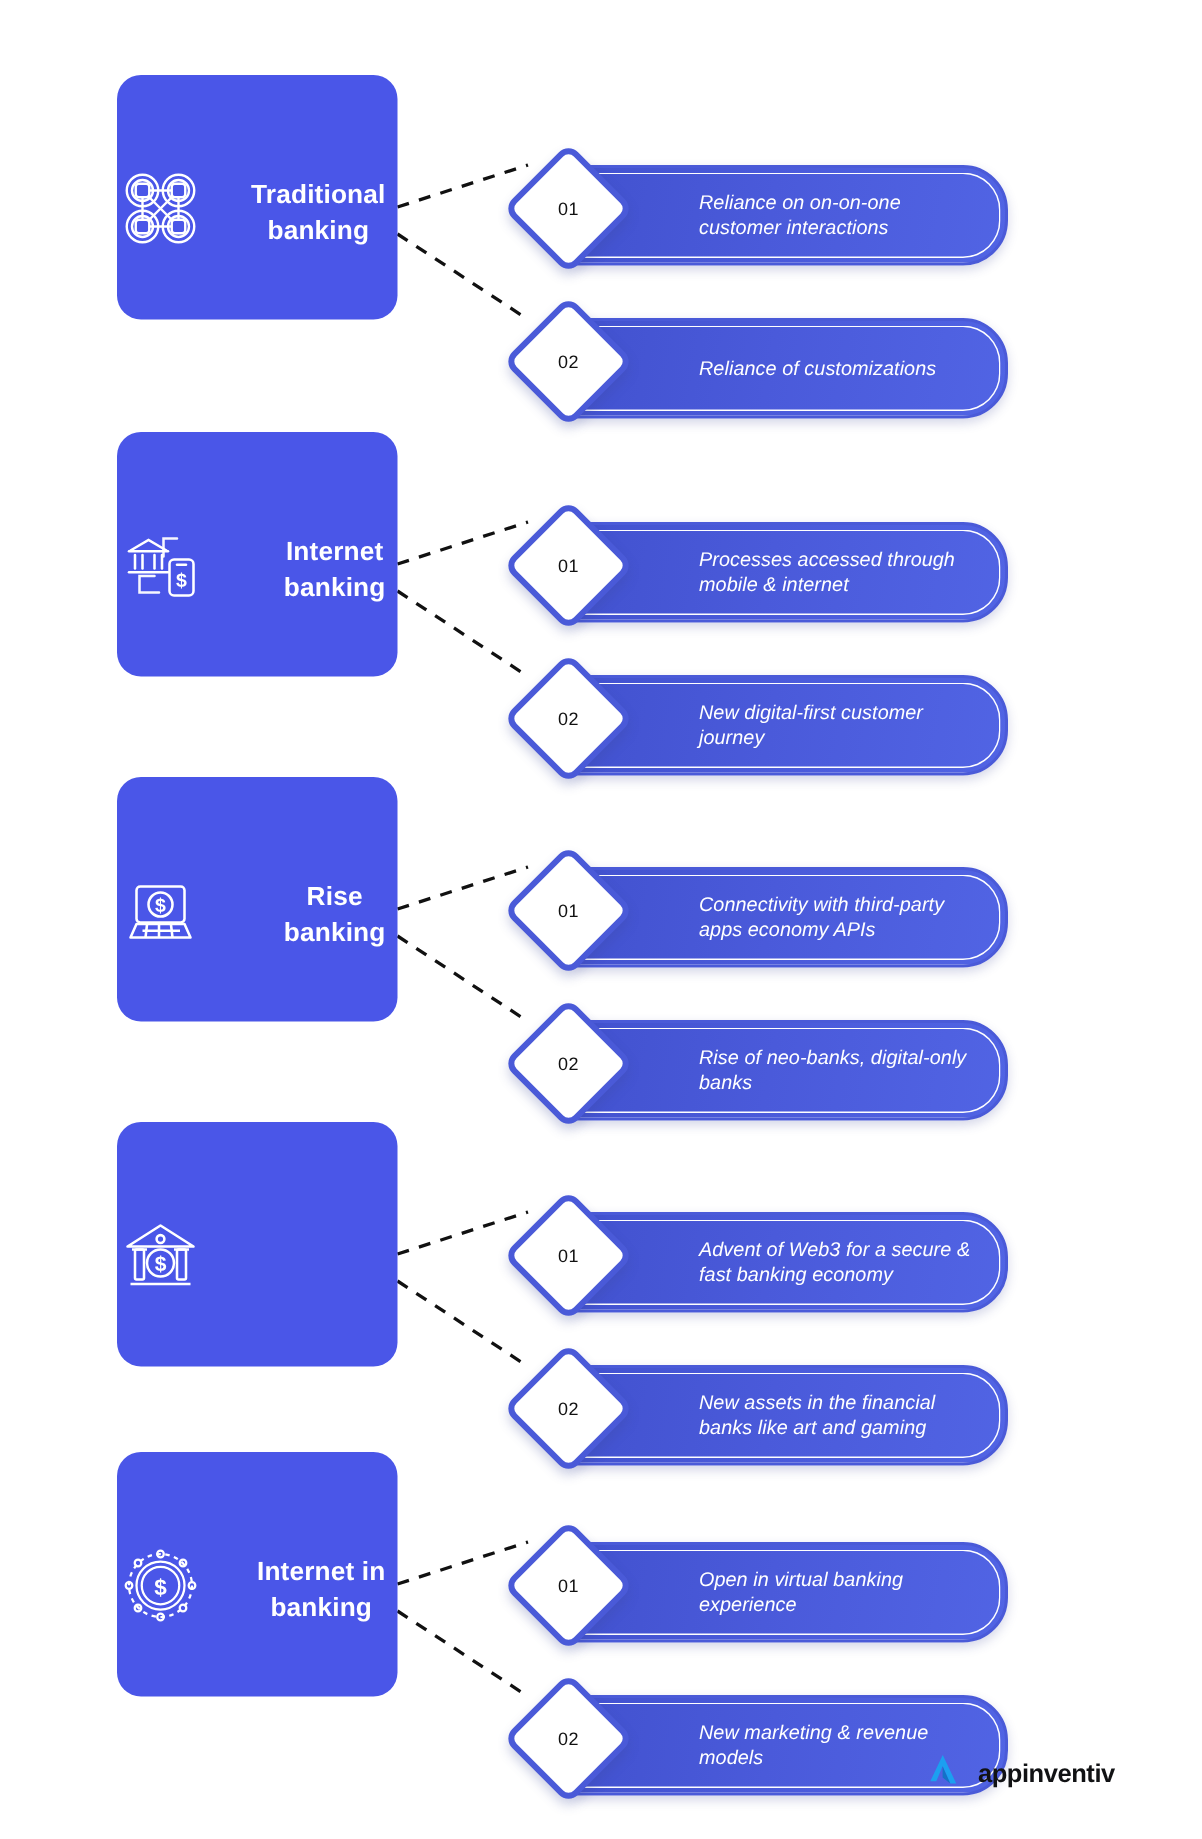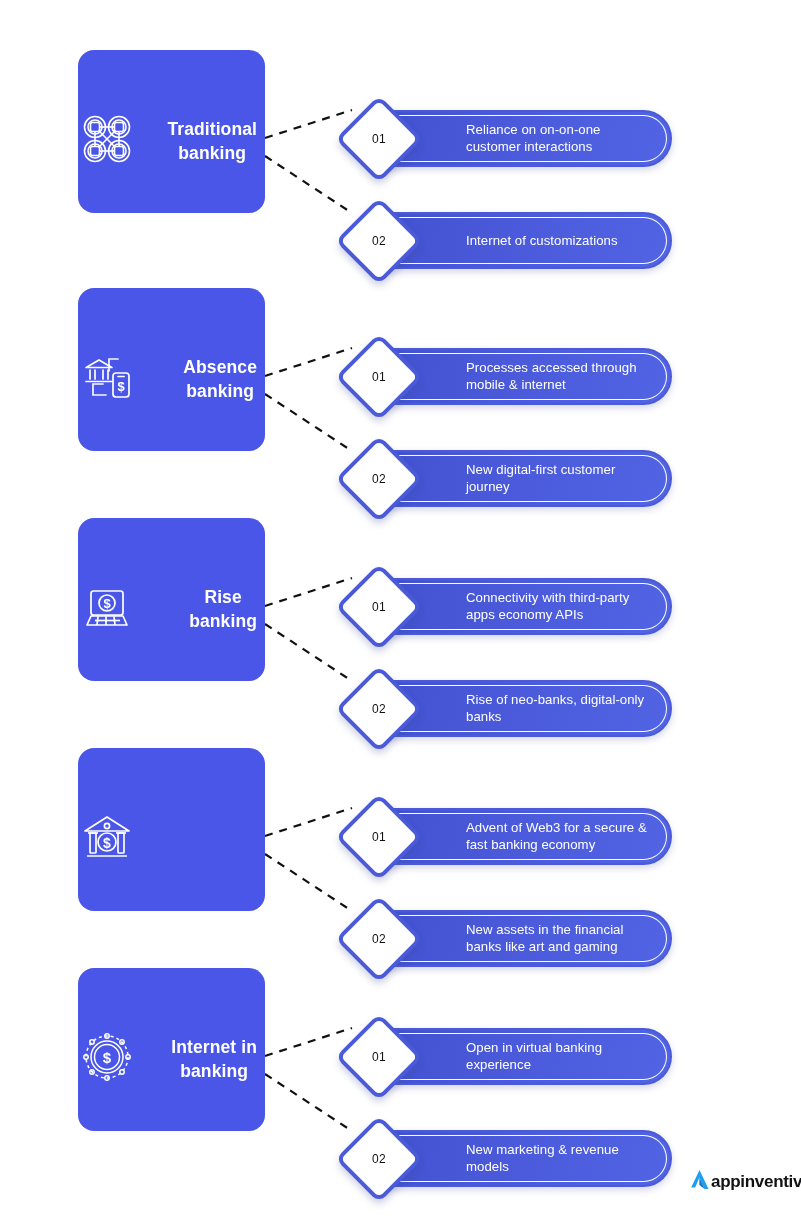--- a/index.html
+++ b/index.html
@@ -52,25 +52,26 @@
   .connectors { position: absolute; left: 0; top: 0; width: 801px; height: 180px; pointer-events: none; }
 
   
   .item { position: absolute; height: 62px; }
   .item-a { left: 348px; top: 58px; }
   .item-b { left: 348px; top: 160px; }
 
   .banner {
     position: absolute;
     left: 36px; top: 2px;
-    width: 288px; height: 57px;
+    width: 288px; height: 67px;
     background: linear-gradient(100deg, #4252cf 0%, #4a5ada 45%, #5164e4 100%);
     border: 2.5px solid #4a5ad8;
     border-radius: 0 30px 30px 0;
     box-shadow: 0 3px 7px rgba(60,70,150,.22);
+    font-style: italic;
   }
   .banner:before {
     content: "";
     position: absolute;
     left: 0; top: 3px; right: 3px; bottom: 3px;
     border: 1.6px solid #ffffff;
     border-left: none;
     border-radius: 0 25px 25px 0;
     pointer-events: none;
   }
@@ -103,22 +104,22 @@
     color: #111111;
     font-size: 12px;
     font-weight: normal;
     z-index: 4;
     letter-spacing: .3px;
   }
 
   
   #logo {
     position: absolute;
-    left: 689px; top: 1168px;
-    display: flex; align-items: center; gap: 0;
+    left: 618px; top: 1168px;
+    display: flex; align-items: center; gap: 12px;
   }
   #logo .logo-text {
     color: #111214;
     font-size: 17px;
     font-weight: bold;
     letter-spacing: -.3px;
   }
 </style>
 </head>
 <body>
@@ -156,21 +157,21 @@
       </div>
       <div class="item item-a">
         <div class="banner">
           <div class="banner-text">Reliance on on-on-one customer interactions</div>
         </div>
         <div class="diamond"></div>
         <div class="diamond-num">01</div>
       </div>
       <div class="item item-b">
         <div class="banner">
-          <div class="banner-text">Internet of customizations</div>
+          <div class="banner-text">Reliance of customizations</div>
         </div>
         <div class="diamond"></div>
         <div class="diamond-num">02</div>
       </div>
     </div>
     <div class="row" style="top: 288px;">
       <svg class="connectors" viewBox="0 0 801 180">
         <line x1="265" y1="88" x2="352" y2="60" stroke="#111111" stroke-width="2.2" stroke-dasharray="8 7"></line>
         <line x1="265" y1="106" x2="352" y2="163" stroke="#111111" stroke-width="2.2" stroke-dasharray="8 7"></line>
       </svg>
@@ -184,21 +185,21 @@
       <line x1="24" y1="21" x2="24" y2="30"></line>
       <line x1="29" y1="21" x2="29" y2="30"></line>
       <line x1="7" y1="32.5" x2="33" y2="32.5"></line>
       <rect x="34" y="24" width="16" height="24" rx="3"></rect>
       <line x1="39" y1="27.5" x2="45" y2="27.5"></line>
       <text x="42" y="42" font-size="13" font-family="Liberation Sans, sans-serif" fill="#ffffff" stroke="none" text-anchor="middle" font-weight="bold">$</text>
       <path d="M30 22 L30 10 L39 10" opacity=".95"></path>
       <path d="M24 35 L14 35 L14 46 L27 46" opacity=".95"></path>
     </svg>
         </div>
-        <div class="card-title"><span>Absence</span><br><span>banking</span></div>
+        <div class="card-title"><span>Internet</span><br><span>banking</span></div>
       </div>
       <div class="item item-a">
         <div class="banner">
           <div class="banner-text">Processes accessed through mobile &amp; internet</div>
         </div>
         <div class="diamond"></div>
         <div class="diamond-num">01</div>
       </div>
       <div class="item item-b">
         <div class="banner">

